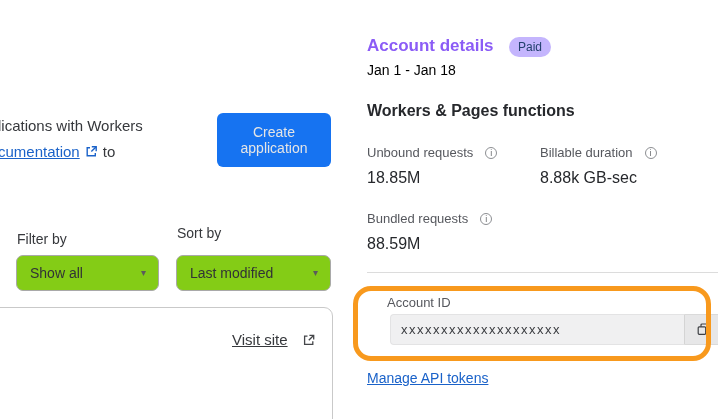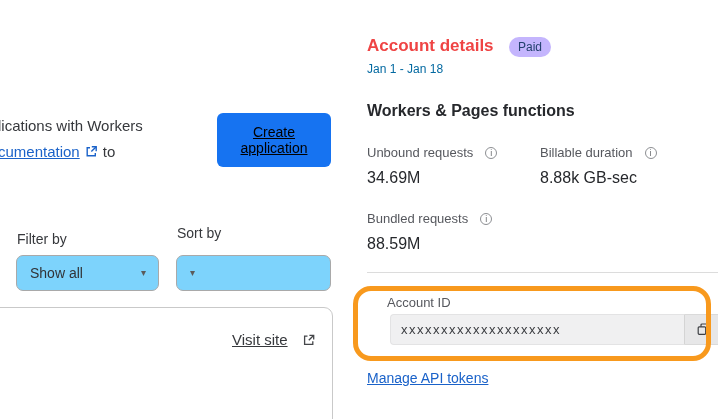--- a/index.html
+++ b/index.html
@@ -18,52 +18,52 @@
   
   .intro-line { font-size: 15px; color: #36383c; white-space: nowrap; }
   .intro-line-1 { left: -2px; top: 117px; }
   .intro-line-2 { left: -2px; top: 143px; display: flex; align-items: center; gap: 5px; }
   a.blue-link { color: #1a62c9; text-decoration: underline; cursor: pointer; }
   .ext-icon { display: inline-block; line-height: 0; }
 
   .create-btn {
     left: 217px; top: 113px; width: 114px; height: 54px;
     background: #1673f1; border: none; border-radius: 6px;
-    color: #000000; font-size: 14px; line-height: 16px;
+    color: #e5e5e5; font-size: 14px; line-height: 16px;
     font-family: "Liberation Sans", sans-serif;
-    text-align: center; padding: 0 10px; cursor: pointer; text-decoration: underline;
+    text-align: center; padding: 0 10px; cursor: pointer;
   }
 
   .ctl-label { font-size: 14px; color: #36383c; }
   .dropdown {
-    height: 36px; background: #7dd3fc; border: 1px solid #a9a9a9;
+    height: 36px; background: #84cc16; border: 1px solid #a9a9a9;
     border-radius: 7px; display: flex; align-items: center;
     justify-content: space-between; padding: 0 12px 0 13px;
     font-size: 14px; color: #313236; cursor: pointer;
   }
   .caret { font-size: 10px; color: #5b5b5b; line-height: 1; }
 
   .list-card {
     left: -24px; top: 307px; width: 357px; height: 140px;
     background: #fff; border: 1px solid #c9c9c9; border-radius: 9px;
   }
   .visit-site {
     left: 232px; top: 331px; display: flex; align-items: center; gap: 14px;
     font-size: 15px; color: #36383c;
   }
   .visit-site a { color: #36383c; text-decoration: underline; cursor: pointer; }
 
   
-  .acct-title { left: 367px; top: 36px; font-size: 17px; font-weight: bold; color: #ef4444; }
+  .acct-title { left: 367px; top: 36px; font-size: 17px; font-weight: bold; color: #8b5cf6; }
   .paid-badge {
     left: 509px; top: 37px; height: 20px; padding: 0 9px;
     background: #c4b5fd; color: #24416f; font-size: 12px;
     border-radius: 10px; display: inline-flex; align-items: center;
   }
-  .date-range { left: 367px; top: 62px; font-size: 12px; color: #0369a1; }
+  .date-range { left: 367px; top: 62px; font-size: 14px; color: #000000; }
   .section-title { left: 367px; top: 102px; font-size: 16px; font-weight: bold; color: #26282c; }
 
   .metric-label { font-size: 13px; color: #56585e; display: flex; align-items: center; gap: 12px; }
   .metric-value { font-size: 16px; color: #26282c; }
   .info-icon {
     width: 12px; height: 12px; border: 1px solid #8d8f93; border-radius: 50%;
     display: inline-flex; align-items: center; justify-content: center;
     font-size: 9px; color: #6a6c70; font-style: normal;
   }
 
@@ -113,20 +113,21 @@
   <button class="abs create-btn">Create application</button>
 
   <div class="abs ctl-label" style="left:17px; top:231px;">Filter by</div>
   <div class="abs dropdown" style="left:16px; top:255px; width:143px;">
     <span>Show all</span>
     <span class="caret">▾</span>
   </div>
 
   <div class="abs ctl-label" style="left:177px; top:225px;">Sort by</div>
   <div class="abs dropdown" style="left:176px; top:255px; width:155px;">
+    <span>Last modified</span>
     <span class="caret">▾</span>
   </div>
 
   <div class="abs list-card"></div>
 
   <div class="abs visit-site">
     <a>Visit site</a>
     <span class="ext-icon">
       <svg width="14" height="14" viewBox="0 0 14 14" fill="none" stroke="#44464a" stroke-width="1.3">
         <path d="M5.5 3.2H2.6v8.2h8.2V8.3"></path>
@@ -141,21 +142,21 @@
   <span class="abs paid-badge">Paid</span>
 
   <div class="abs date-range">Jan 1 - Jan 18</div>
 
   <div class="abs section-title">Workers &amp; Pages functions</div>
 
   <div class="abs metric-label" style="left:367px; top:145px;">
     <span>Unbound requests</span>
     <i class="info-icon">i</i>
   </div>
-  <div class="abs metric-value" style="left:367px; top:169px;">34.69M</div>
+  <div class="abs metric-value" style="left:367px; top:169px;">18.85M</div>
 
   <div class="abs metric-label" style="left:540px; top:145px;">
     <span>Billable duration</span>
     <i class="info-icon">i</i>
   </div>
   <div class="abs metric-value" style="left:540px; top:169px;">8.88k GB-sec</div>
 
   <div class="abs metric-label" style="left:367px; top:211px;">
     <span>Bundled requests</span>
     <i class="info-icon">i</i>

